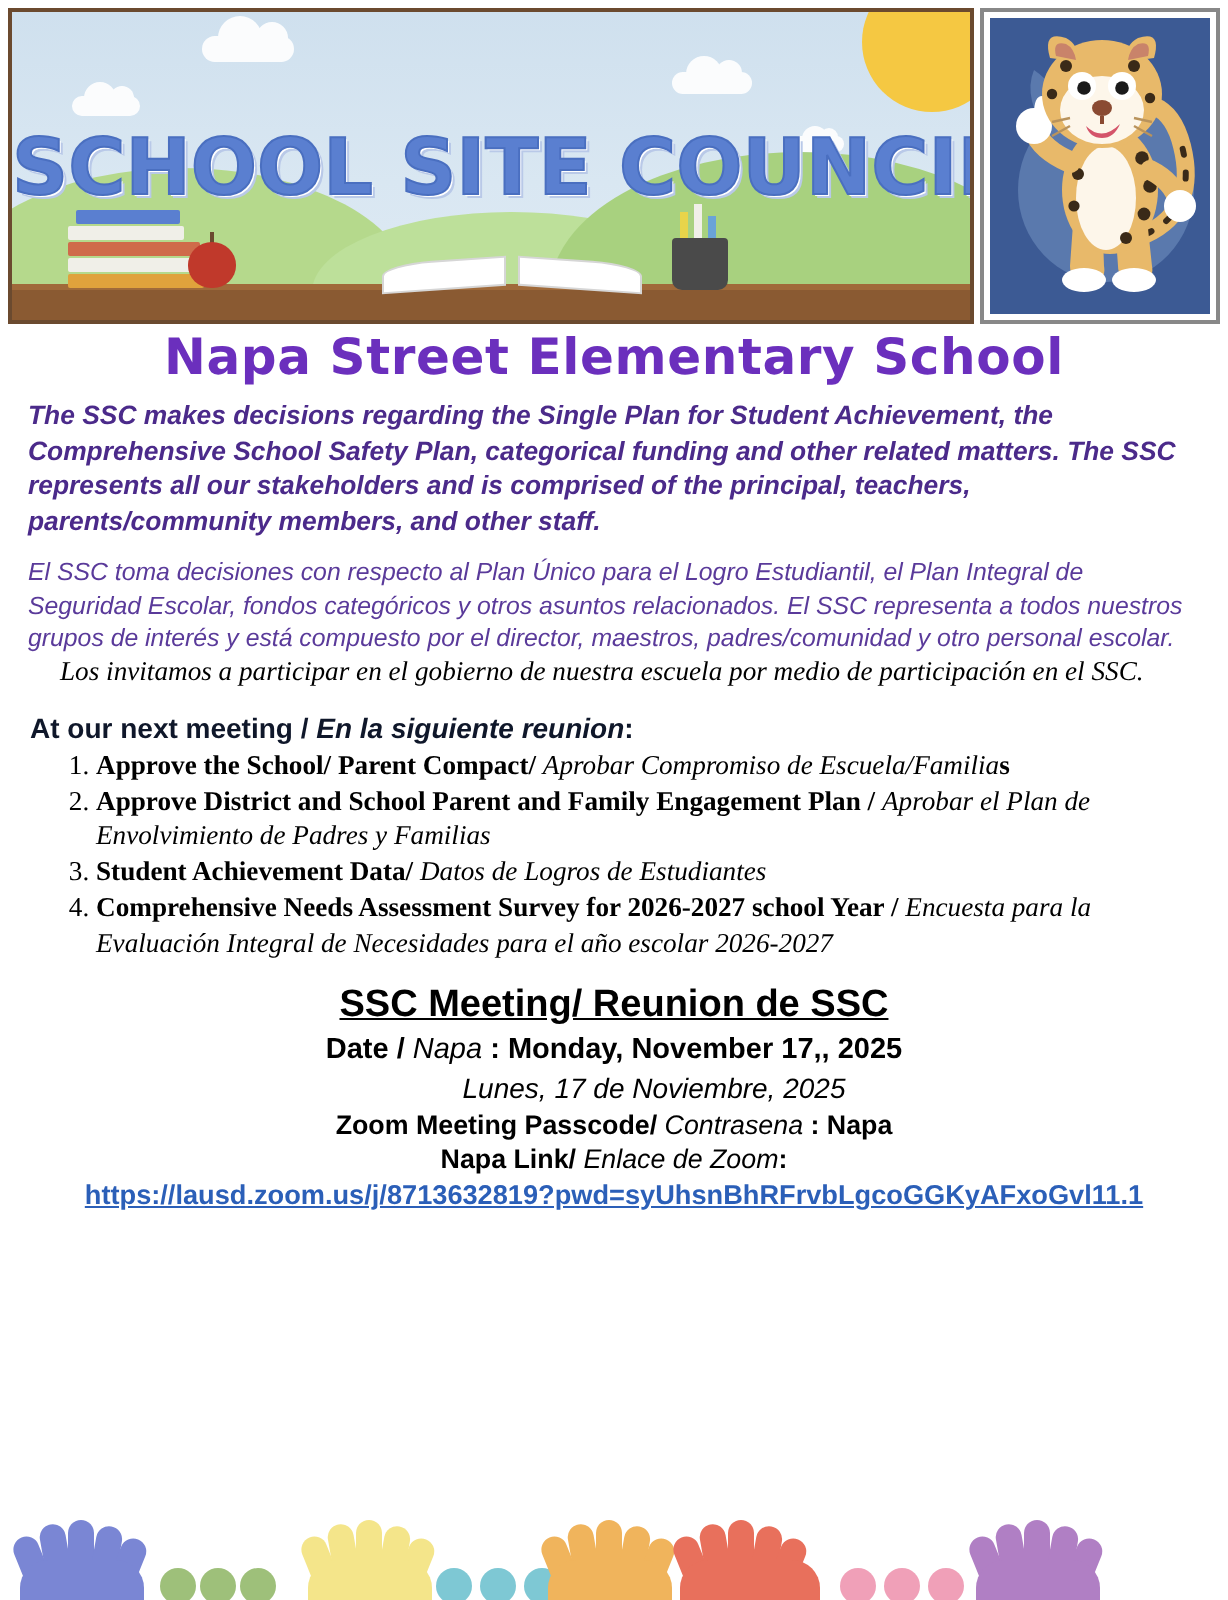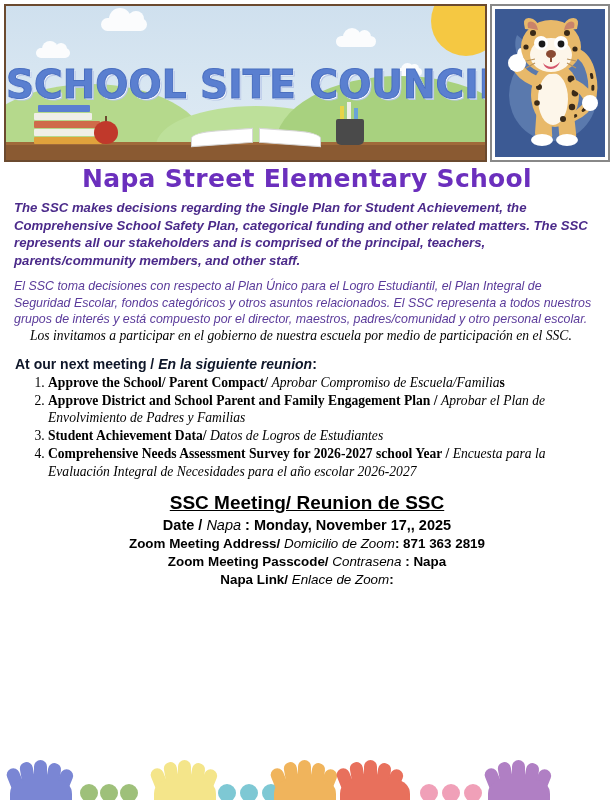--- a/index.html
+++ b/index.html
@@ -413,34 +413,33 @@
     </li>
   </ol>
 
   <div class="meeting">
     <div class="meeting-title">SSC Meeting/ Reunion de SSC</div>
 
     <div class="m-line">
       <span>Date / </span><span class="es">Napa </span><span>: </span><span>Monday, November 17,, 2025</span>
     </div>
 
-
-
-    <div class="m-line smallish">
-      <span>Zoom Meeting Address/ </span><span class="es">Domicilio de Zoom</span><span>: </span><span>871 363 2819</span>
-    </div>
+    <div class="m-line sub">Lunes, 17 de Noviembre, 2025</div>
+
+
 
     <div class="m-line smallish">
       <span>Zoom Meeting Passcode/ </span><span class="es">Contrasena </span><span>:  </span><span>Napa</span>
     </div>
 
     <div class="m-line smallish">
       <span>Napa Link/ </span><span class="es">Enlace de Zoom</span><span>:</span>
     </div>
 
+    <a class="zoomlink" href="#">https://lausd.zoom.us/j/8713632819?pwd=syUhsnBhRFrvbLgcoGGKyAFxoGvl11.1</a>
   </div>
 </div>
 
 <div class="footer">
   <div class="hand" style="left:4px">
     <div class="fng f1" style="background:#7a86d4"></div>
     <div class="fng f2" style="background:#7a86d4"></div>
     <div class="fng f3" style="background:#7a86d4"></div>
     <div class="fng f4" style="background:#7a86d4"></div>
     <div class="fng f5" style="background:#7a86d4"></div>

